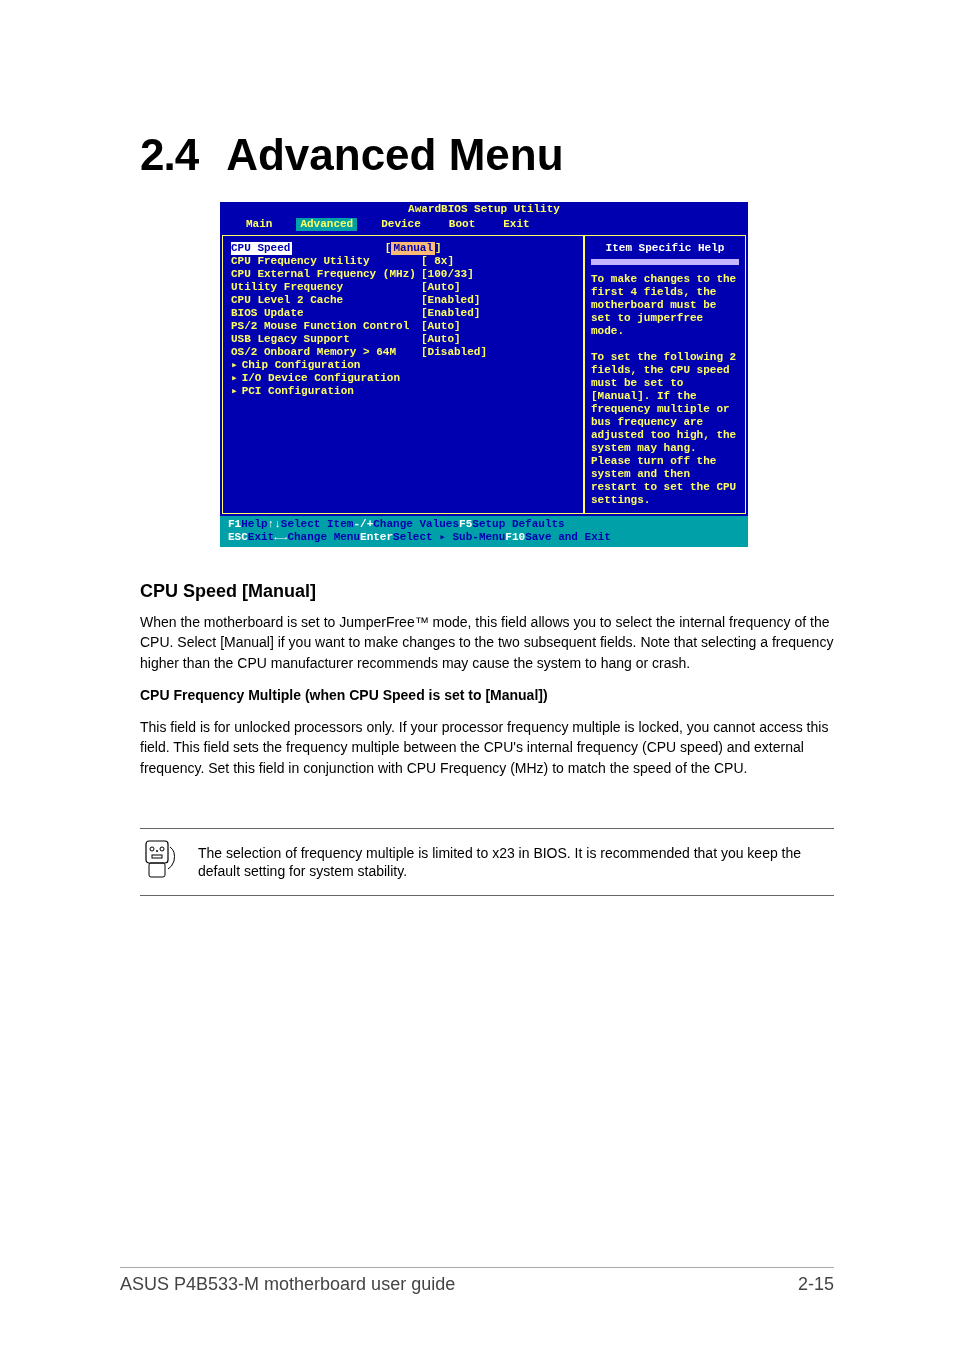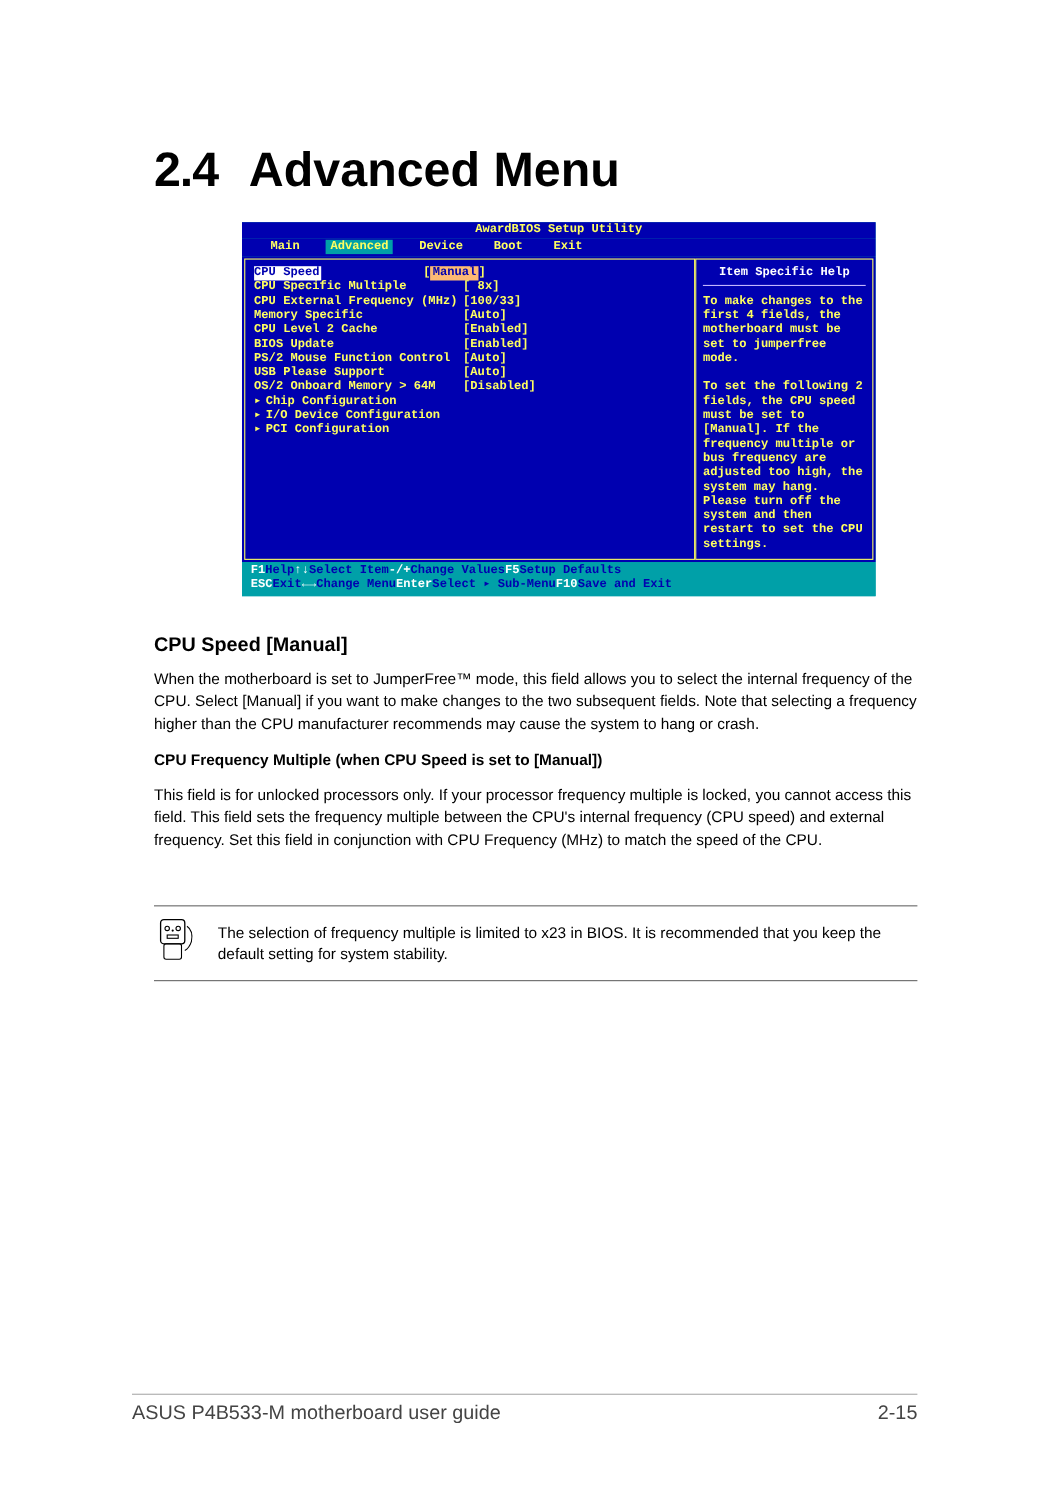--- a/index.html
+++ b/index.html
@@ -26,21 +26,21 @@
       font-family: Arial, sans-serif;
     }
     .heading-title {
       font-size: 44px;
       font-weight: 800;
       letter-spacing: 0px;
       font-family: Arial, sans-serif;
     }
     
     .bios {
-      width: 576px;
+      width: 528px;
       margin-left: 80px;
       background: #00a0a8;
       font-family: "Courier New", monospace;
       font-size: 11px;
       line-height: 13px;
       color: #ffff60;
       font-weight: bold;
     }
     .bios-title {
       background: #0000b0;
@@ -75,21 +75,21 @@
     }
     .bios-right {
       width: 162px;
       background: #0000b0;
       border: 1px solid #ffff60;
       padding: 6px 6px 6px 6px;
     }
     .help-title {
       color: #ffffff;
       text-align: center;
-      border-bottom: 1px solid #c4b5fd;
+      border-bottom: 6px solid #c4b5fd;
       padding-bottom: 4px;
       margin-bottom: 8px;
     }
     .help-text {
       color: #ffff60;
       white-space: pre-wrap;
     }
     .setting-row {
       display: flex;
       white-space: pre;
@@ -202,27 +202,27 @@
     </div>
 
     <div class="bios-body">
       <div class="bios-left">
         <div class="setting-row highlight">
           <span class="label">CPU Speed</span>
           <span class="label-pad">              [</span>
           <span class="val-box">Manual</span>
           <span>]</span>
         </div>
-        <div class="setting-row"><span class="label">CPU Specific Multiple</span><span class="val">[ 8x]</span></div>
+        <div class="setting-row"><span class="label">CPU Frequency Utility</span><span class="val">[ 8x]</span></div>
         <div class="setting-row"><span class="label">CPU External Frequency (MHz)</span><span class="val">[100/33]</span></div>
-        <div class="setting-row"><span class="label">Memory Specific</span><span class="val">[Auto]</span></div>
+        <div class="setting-row"><span class="label">Utility Frequency</span><span class="val">[Auto]</span></div>
         <div class="setting-row"><span class="label">CPU Level 2 Cache</span><span class="val">[Enabled]</span></div>
         <div class="setting-row"><span class="label">BIOS Update</span><span class="val">[Enabled]</span></div>
         <div class="setting-row"><span class="label">PS/2 Mouse Function Control</span><span class="val">[Auto]</span></div>
-        <div class="setting-row"><span class="label">USB Please Support</span><span class="val">[Auto]</span></div>
+        <div class="setting-row"><span class="label">USB Legacy Support</span><span class="val">[Auto]</span></div>
         <div class="setting-row"><span class="label">OS/2 Onboard Memory &gt; 64M</span><span class="val">[Disabled]</span></div>
         <div class="submenu-row">
             <span class="tri">▸</span>
             <span>Chip Configuration</span>
           </div>
         <div class="submenu-row">
             <span class="tri">▸</span>
             <span>I/O Device Configuration</span>
           </div>
         <div class="submenu-row">

